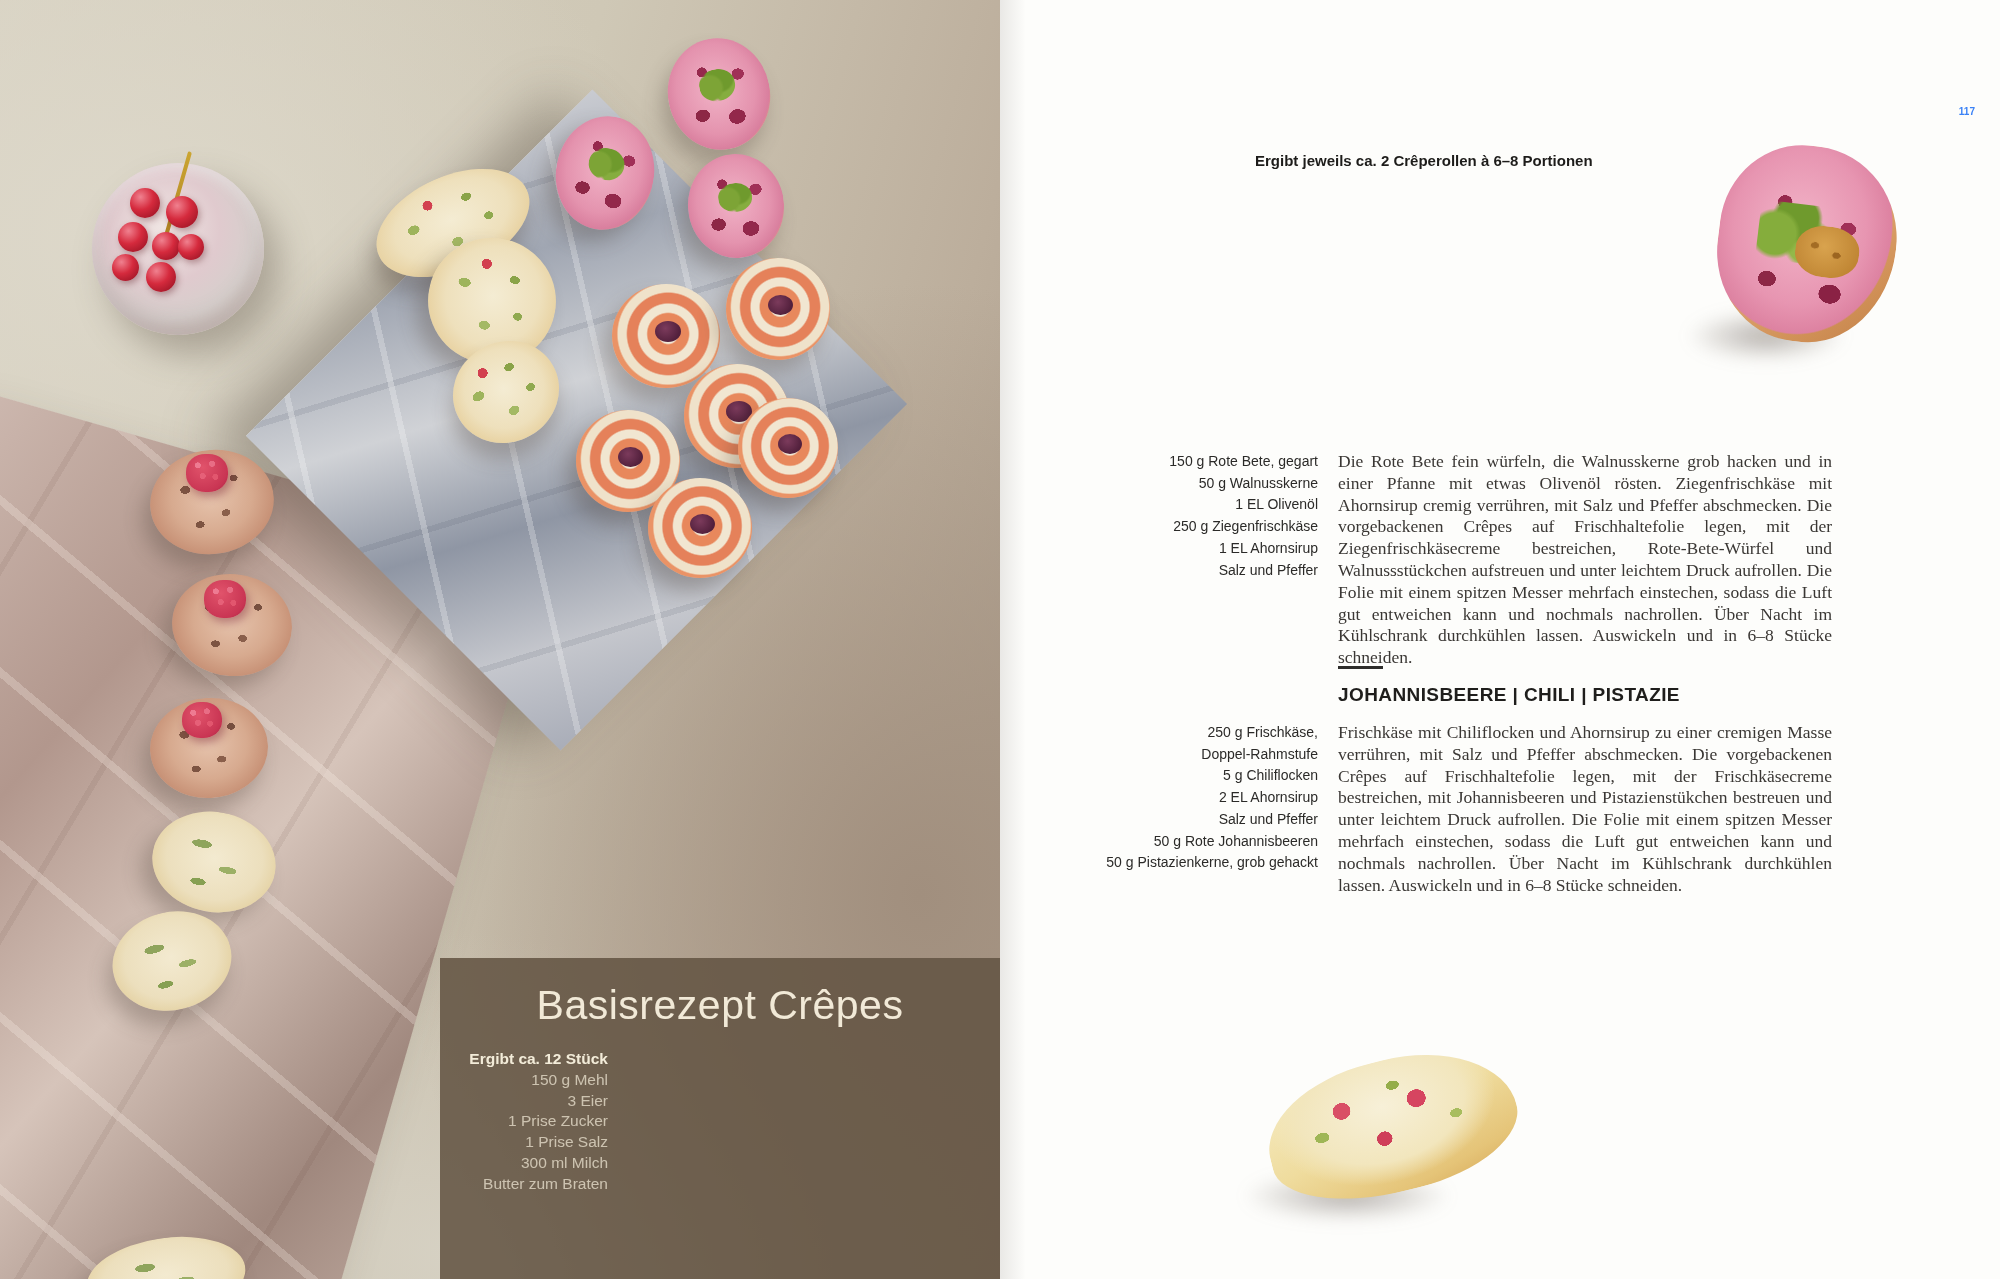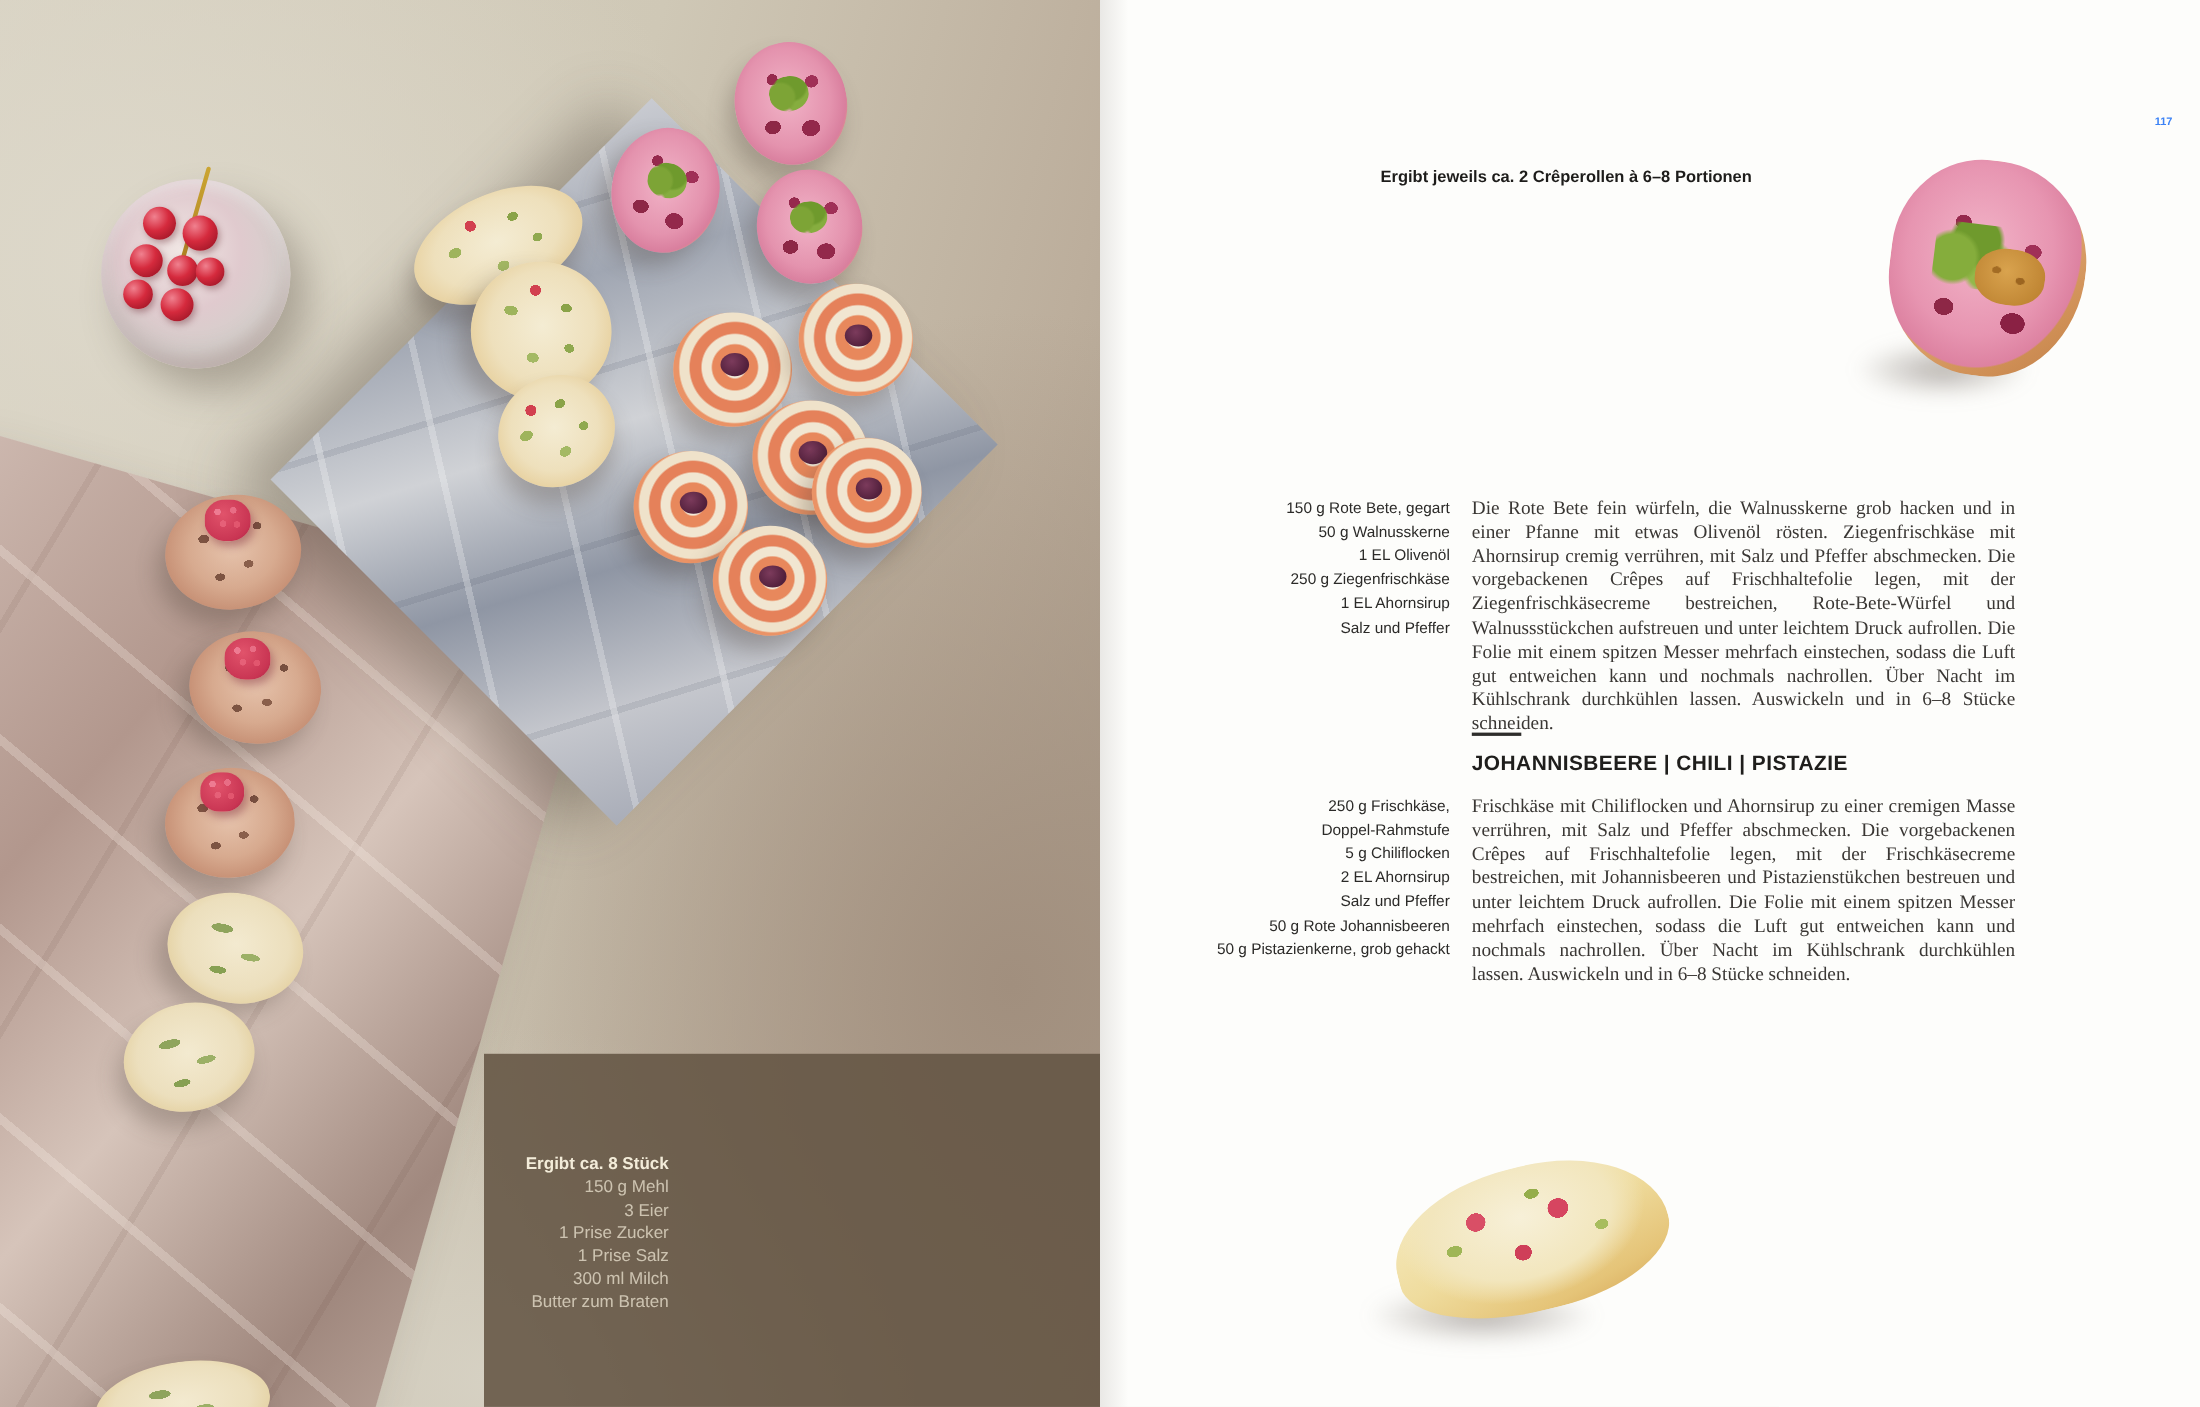--- a/index.html
+++ b/index.html
@@ -214,22 +214,23 @@
     <div class="roll r-pate" style="left:172px;top:574px;width:120px;height:102px;transform:rotate(6deg);"></div>
     <div class="rasp" style="left:204px;top:580px;width:42px;height:38px;"></div>
     <div class="roll r-pate" style="left:150px;top:698px;width:118px;height:100px;transform:rotate(-4deg);"></div>
     <div class="rasp" style="left:182px;top:702px;width:40px;height:36px;"></div>
 
     <div class="roll r-zucc" style="left:152px;top:812px;width:124px;height:100px;transform:rotate(10deg);"></div>
     <div class="roll r-zucc" style="left:112px;top:912px;width:120px;height:98px;transform:rotate(-14deg);"></div>
     <div class="roll r-zucc" style="left:86px;top:1238px;width:160px;height:80px;transform:rotate(-8deg);"></div>
 
     <div class="overlay">
+      <div class="overlay-title">Basisrezept Crêpes</div>
       <div class="ov-ing">
-        <div class="ov-yield">Ergibt ca. 8 Stück</div>
+        <div class="ov-yield">Ergibt ca. 12 Stück</div>
         <div>
             <div>150 g Mehl</div>
             <div>3 Eier</div>
             <div>1 Prise Zucker</div>
             <div>1 Prise Salz</div>
             <div>300 ml Milch</div>
             <div>Butter zum Braten</div>
           </div>
       </div>
     </div>

